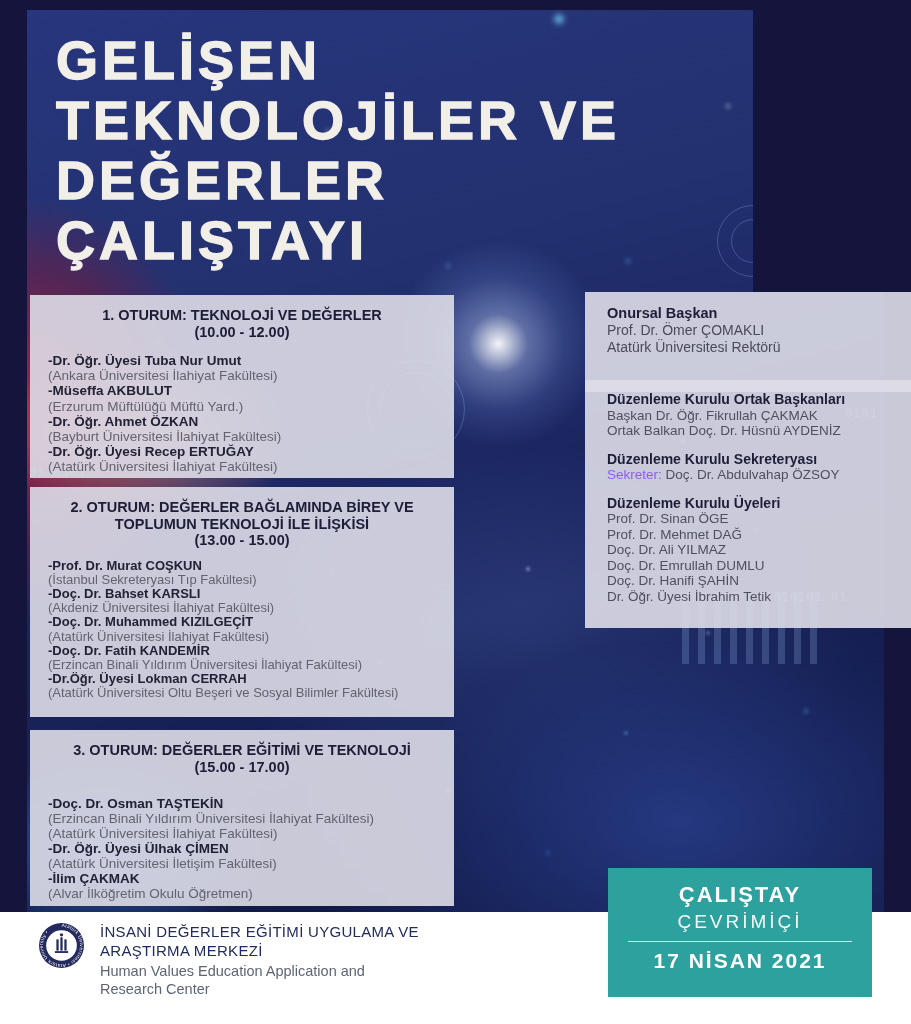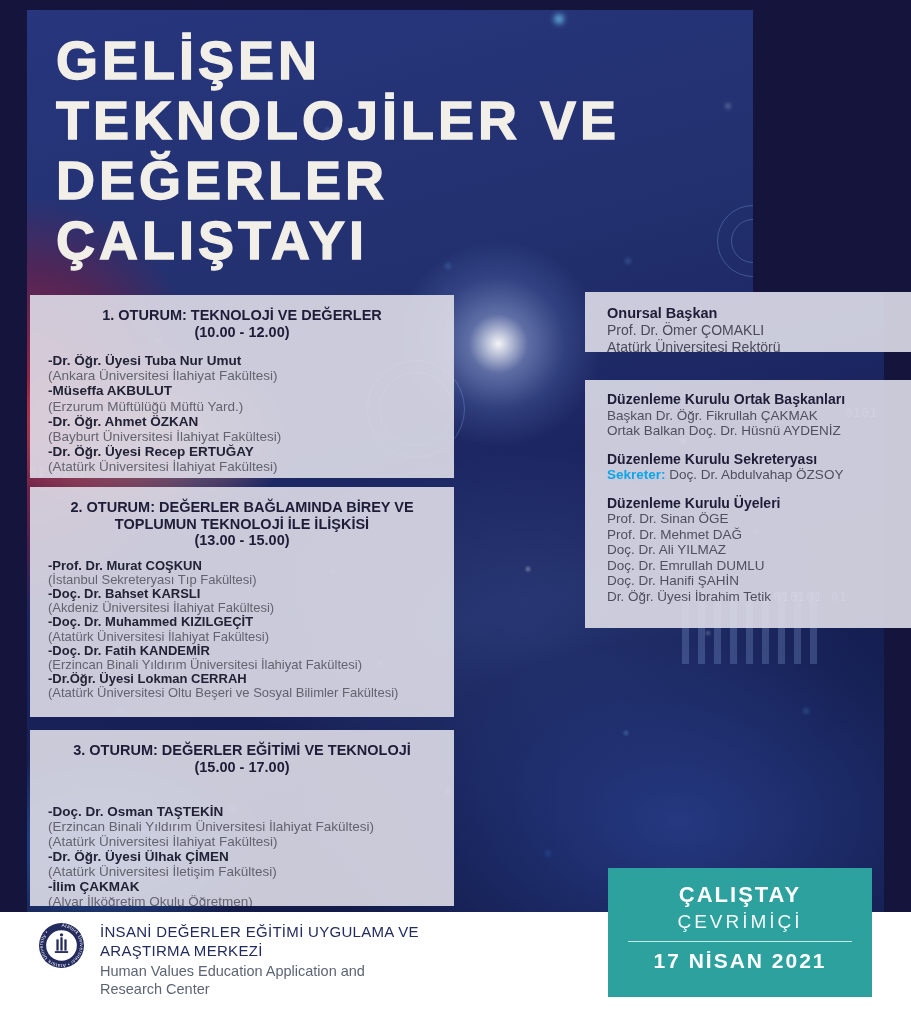--- a/index.html
+++ b/index.html
@@ -76,33 +76,33 @@
     box-sizing:border-box;overflow:hidden;color:#22223a;
   }
   .session{left:30px;width:424px;padding:12px 18px 0;}
   .s1{top:295px;height:183px;}
   .s2{top:487px;height:230px;}
   .s3{top:730px;height:176px;}
   .hdr{text-align:center;font-weight:bold;font-size:14.5px;line-height:17px;color:#1d1d38;}
   .s2 .hdr{line-height:16.5px;}
   .list{margin-top:12px;font-size:13.5px;line-height:15.2px;}
   .s2 .list{font-size:13px;line-height:14.2px;margin-top:10px;}
-  .s3 .list{margin-top:28px;line-height:15px;}
+  .s3 .list{margin-top:20px;line-height:15px;}
   .name{font-weight:bold;color:#222236;}
   .affil{color:#63636f;}
 
-  .honorary{left:585px;top:292px;width:326px;height:60px;padding:13px 0 0 22px;}
+  .honorary{left:585px;top:292px;width:326px;height:100px;padding:13px 0 0 22px;}
   .honorary .t{font-weight:bold;font-size:14.5px;line-height:17px;color:#1d1d38;}
   .honorary .l{font-size:14px;line-height:17px;color:#4a4a58;}
 
   .committee{left:585px;top:380px;width:326px;height:248px;padding:12px 0 8px 22px;}
   .grp + .grp{margin-top:13px;}
   .grp .t{font-weight:bold;font-size:14px;line-height:15.5px;color:#1d1d38;}
   .grp .l{font-size:13.5px;line-height:15.5px;color:#4f4f5e;}
-  .grp .bold{font-weight:bold;color:#0ea5e9;}
+  .grp .bold{font-weight:normal;color:#8b5cf6;}
 
   
   .white-band{position:absolute;left:0;top:912px;width:911px;height:112px;background:#ffffff;}
   .seal{position:absolute;left:38px;top:10px;width:47px;height:47px;}
   .org{position:absolute;left:100px;top:11px;}
   .org-tr{font-weight:normal;font-size:15px;line-height:18.5px;color:#222b5e;letter-spacing:.3px;}
   .org-en{font-size:14.5px;line-height:18px;color:#5d6574;margin-top:2px;}
 
   
   .event-box{

